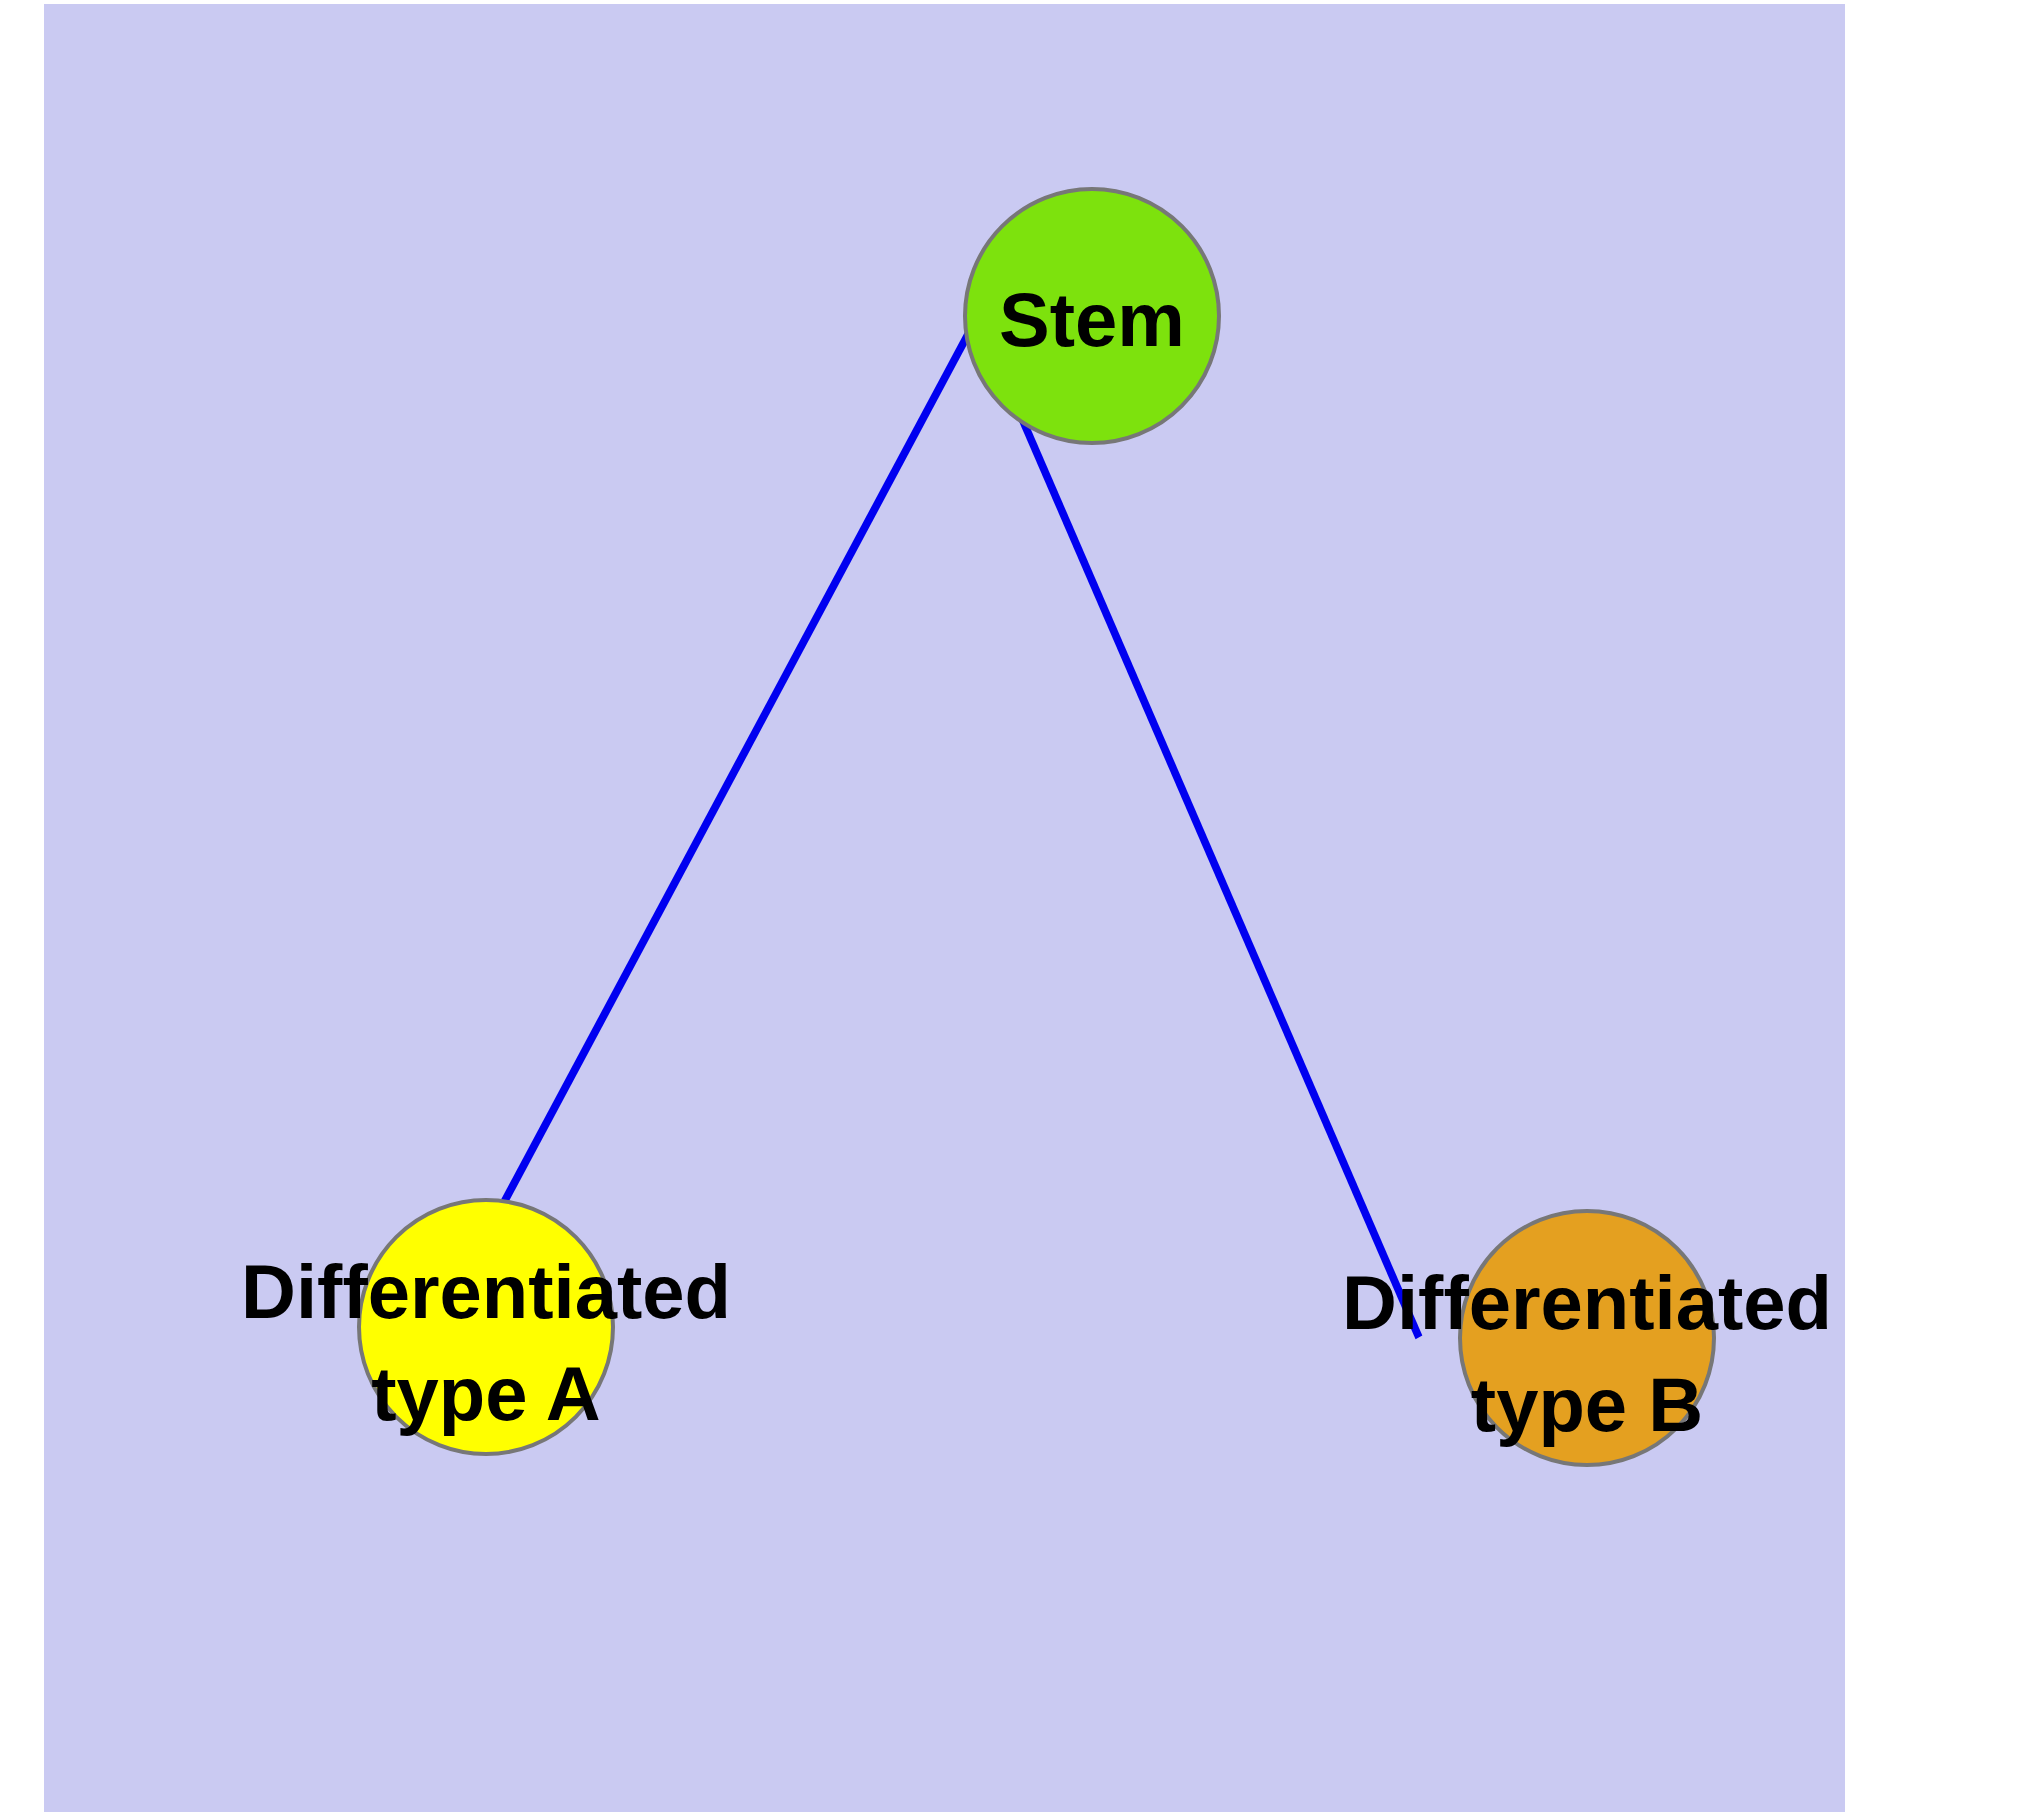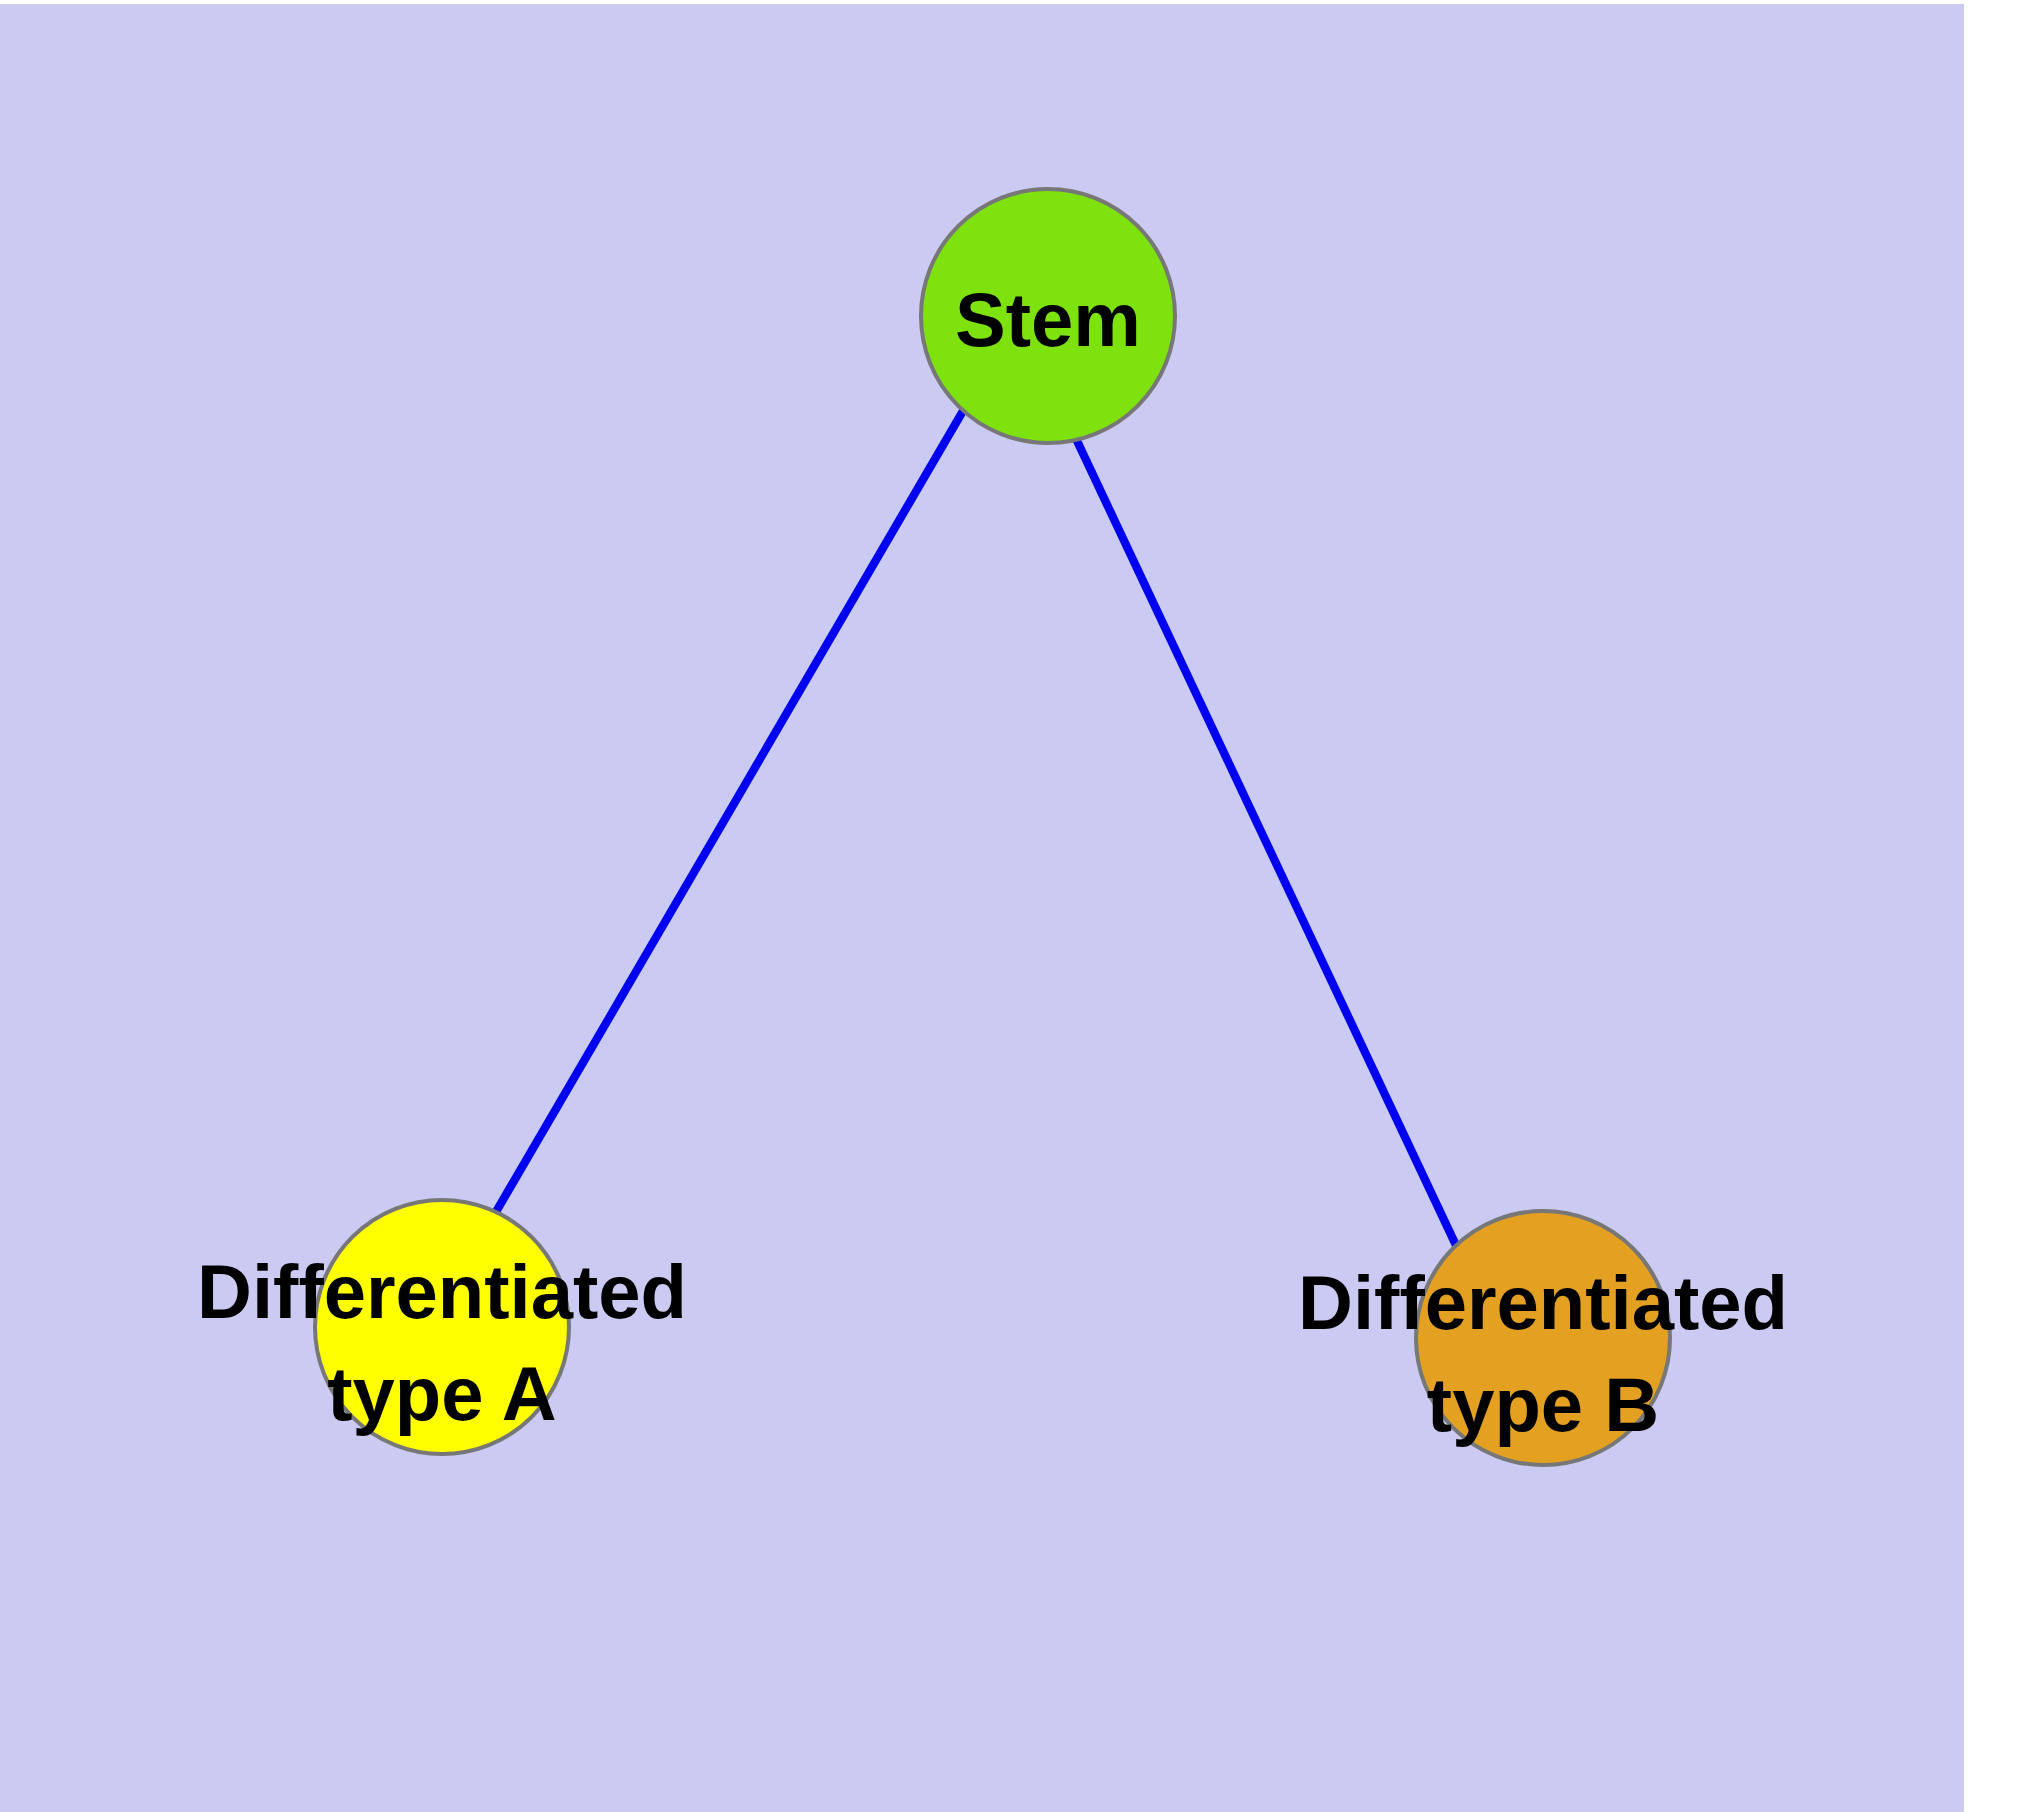--- a/index.html
+++ b/index.html
@@ -2,24 +2,25 @@
 <html style="font-size:13.6px"><head>
 <meta charset="utf-8">
 <style>
   html, body {
     margin: 0;
     padding: 0;
     background: #ffffff;
   }
   .canvas {
     position: relative;
-    width: 1964px;
+    width: 1801px;
     height: 1812px;
     overflow: hidden;
     font-family: "Liberation Sans", sans-serif;
+    margin-left: 44px;
   }
   .top-strip {
     position: absolute;
     top: 0; left: 0;
     width: 100%;
     height: 4.2px;
     background: #ffffff;
     z-index: 3;
   }
   .edges {

